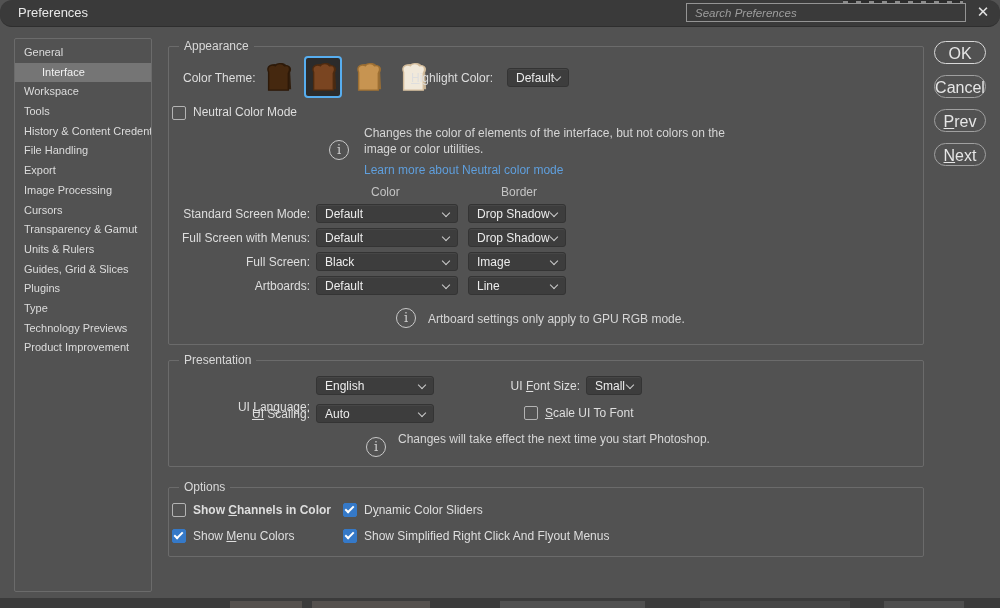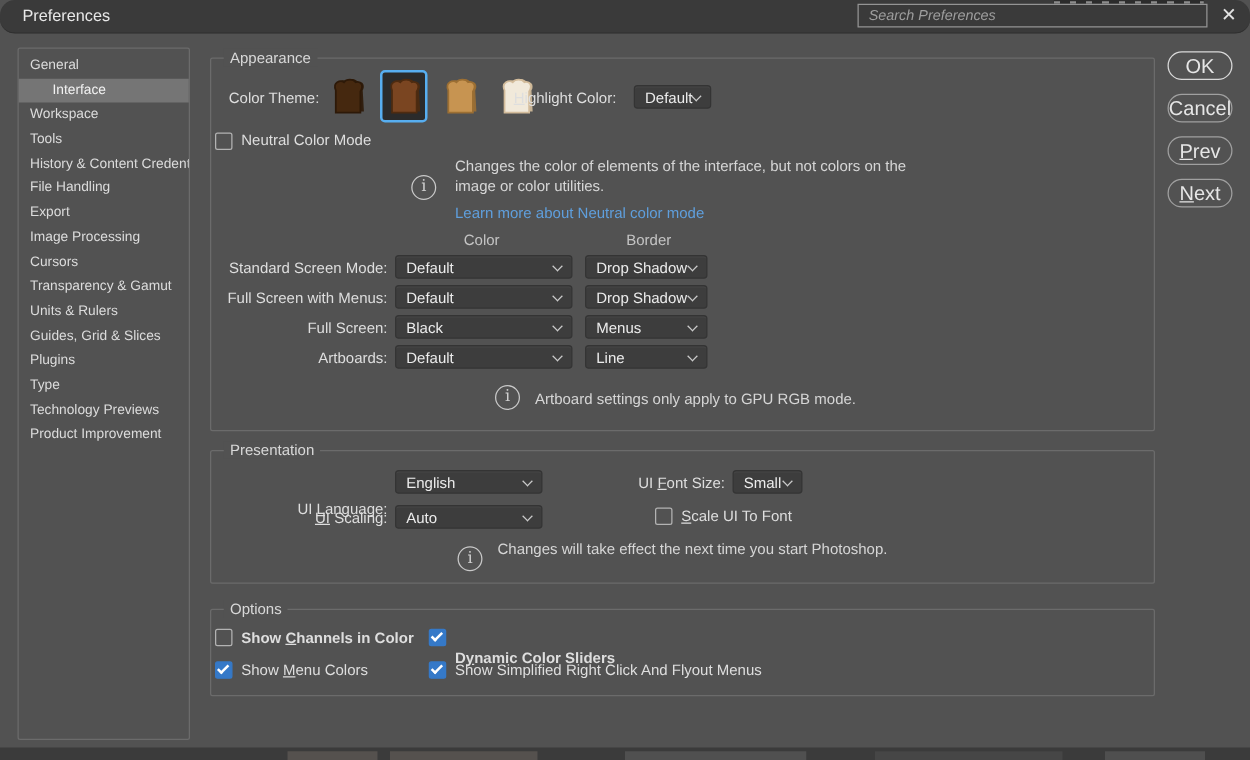--- a/index.html
+++ b/index.html
@@ -166,21 +166,21 @@
     <span class="dd-val">Drop Shadow</span>
       <span class="chev"></span>
   </div>
 
   <span class="rlabel" style="left:168px;top:255px;width:142px;">Full Screen:</span>
   <div class="dd" style="left:316px;top:252px;width:142px;">
     <span class="dd-val">Black</span>
       <span class="chev"></span>
   </div>
   <div class="dd" style="left:468px;top:252px;width:98px;">
-    <span class="dd-val">Menus</span>
+    <span class="dd-val">Image</span>
       <span class="chev"></span>
   </div>
 
   <span class="rlabel" style="left:168px;top:279px;width:142px;">Artboards:</span>
   <div class="dd" style="left:316px;top:276px;width:142px;">
     <span class="dd-val">Default</span>
       <span class="chev"></span>
   </div>
   <div class="dd" style="left:468px;top:276px;width:98px;">
     <span class="dd-val">Line</span>
@@ -229,21 +229,21 @@
   <span class="legend" style="left:179px;top:480px;">Options</span>
 
   <span class="cb" style="left:172px;top:503px;"></span>
   <span class="lbl" style="left:193px;top:503px;font-weight:bold;">
     <span>Show </span><span class="u">C</span><span>hannels in Color</span>
   </span>
 
   <span class="cb checked" style="left:343px;top:503px;">
       <span class="tick"></span>
     </span>
-  <span class="lbl" style="left:364px;top:519px;font-weight:bold;">
+  <span class="lbl" style="left:364px;top:503px;">
     <span>D</span><span class="u">y</span><span>namic Color Sliders</span>
   </span>
 
   <span class="cb checked" style="left:172px;top:529px;">
       <span class="tick"></span>
     </span>
   <span class="lbl" style="left:193px;top:529px;">
     <span>Show </span><span class="u">M</span><span>enu Colors</span>
   </span>
 

